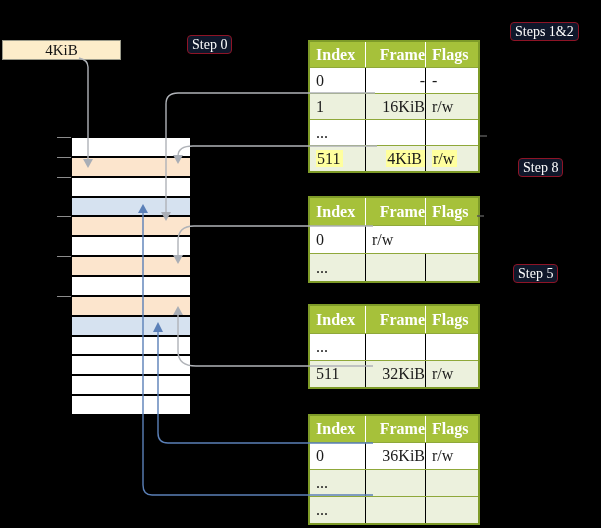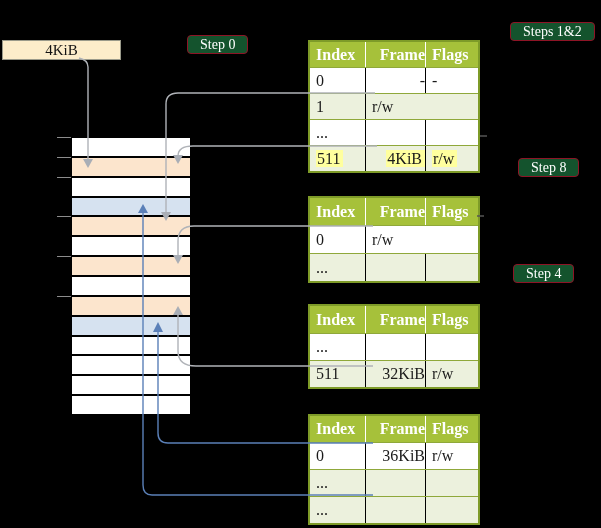--- a/index.html
+++ b/index.html
@@ -9,22 +9,22 @@
   }
   
   .kib-box{
     position:absolute;left:2px;top:40px;width:117px;height:18px;
     background:#fcedca;border:1px solid #9a9a8a;
     display:flex;align-items:center;justify-content:center;
     font-size:15px;color:#111;
   }
   
   .step-label{
-    position:absolute;background:#14532d;color:#fff;
-    font-size:14px;line-height:15px;padding:1px 12px;
+    position:absolute;background:#0f172a;color:#fff;
+    font-size:14px;line-height:15px;padding:1px 4px;
     border-radius:4px;border:1px solid #8e1426;white-space:nowrap;
   }
   .step0{left:187px;top:35px;}
   .steps12{left:510px;top:22px;}
   .step3{left:518px;top:158px;}
   .step4{left:513px;top:264px;}
   
   #memory{position:absolute;left:71px;top:137px;width:120px;height:278px;}
   .mem-row{position:absolute;left:1px;width:118px;}
   .mem-white{background:#ffffff;}
@@ -69,21 +69,21 @@
 
 <div id="stage">
 
   <div class="kib-box">
     <span>4KiB</span>
   </div>
 
   <div class="step-label step0">Step 0</div>
   <div class="step-label steps12">Steps 1&amp;2</div>
   <div class="step-label step3">Step 8</div>
-  <div class="step-label step4">Step 4</div>
+  <div class="step-label step4">Step 5</div>
 
   <div id="memory">
       <div class="mem-row mem-white" style="top: 1px; height: 18px;"></div>
       <div class="mem-row mem-peach" style="top: 21px; height: 18px;"></div>
       <div class="mem-row mem-white" style="top: 41px; height: 18px;"></div>
       <div class="mem-row mem-blue" style="top: 61px; height: 17px;"></div>
       <div class="mem-row mem-peach" style="top: 80px; height: 18px;"></div>
       <div class="mem-row mem-white" style="top: 100px; height: 18px;"></div>
       <div class="mem-row mem-peach" style="top: 120px; height: 18px;"></div>
       <div class="mem-row mem-white" style="top: 140px; height: 18px;"></div>
@@ -109,20 +109,21 @@
         <div class="tcell c1">Frame</div>
         <div class="tcell c2">Flags</div>
       </div>
       <div class="trow tbody-row">
         <div class="tcell c0"><span>0</span></div>
         <div class="tcell c1"><span>-</span></div>
         <div class="tcell c2"><span>-</span></div>
       </div>
       <div class="trow tbody-row shade">
         <div class="tcell c0"><span>1</span></div>
+        <div class="tcell c1"><span>16KiB</span></div>
         <div class="tcell c2"><span>r/w</span></div>
       </div>
       <div class="trow tbody-row">
         <div class="tcell c0"><span>...</span></div>
         <div class="tcell c1"></div>
         <div class="tcell c2"></div>
       </div>
       <div class="trow tbody-row shade">
         <div class="tcell c0"><span class="hl">511</span></div>
         <div class="tcell c1"><span class="hl">4KiB</span></div>

